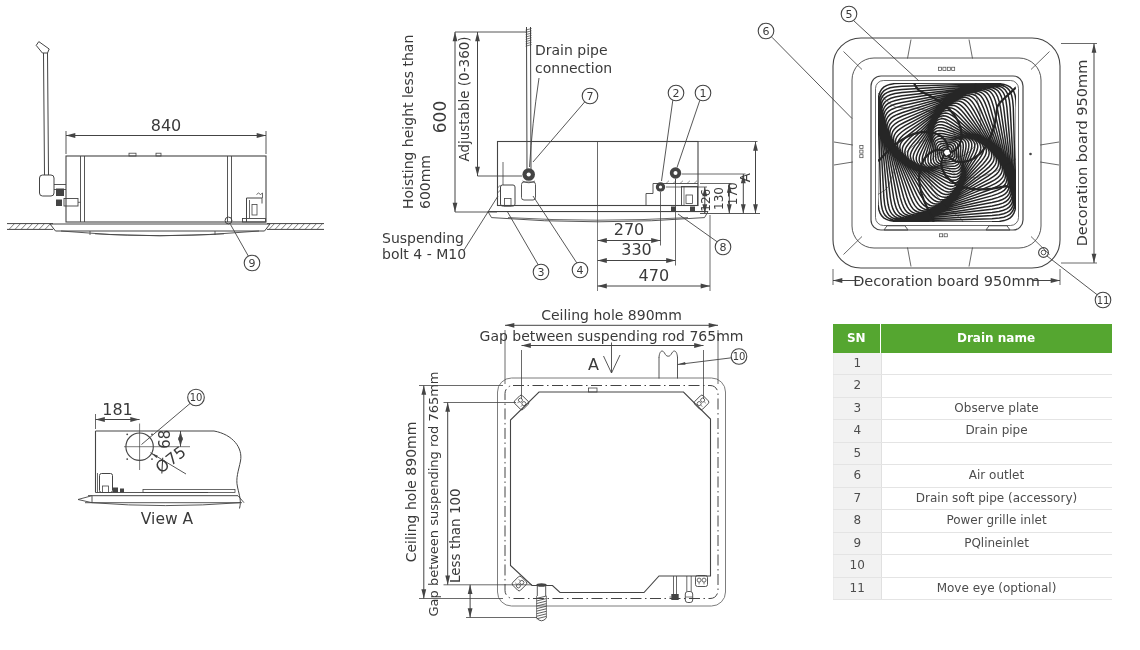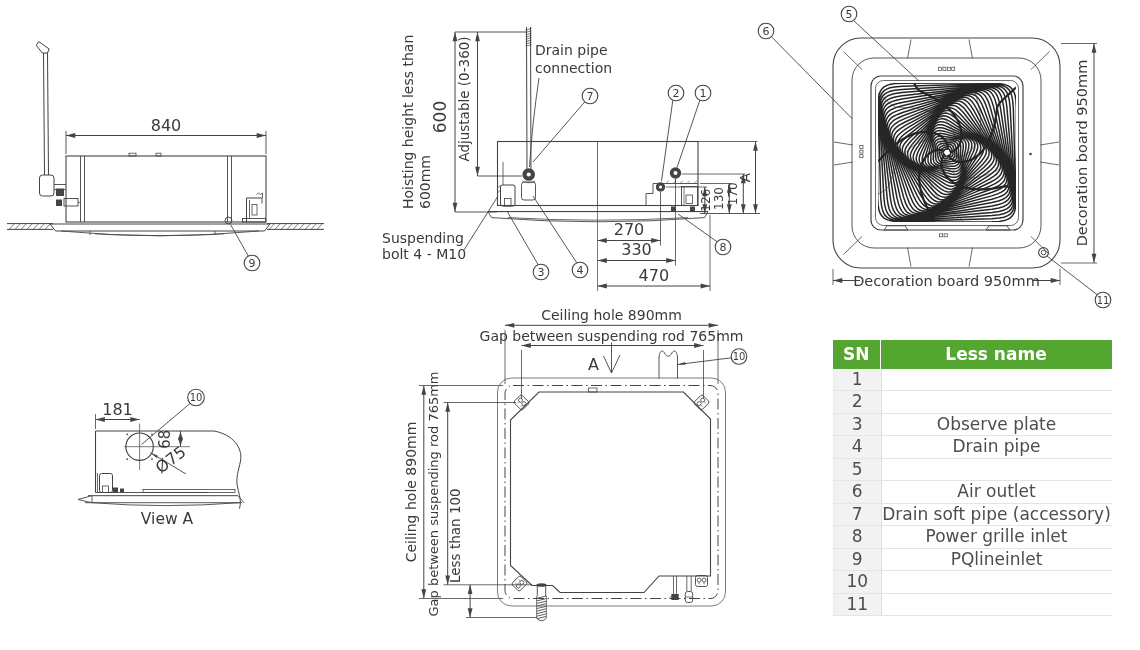--- a/index.html
+++ b/index.html
@@ -4,22 +4,22 @@
 <style>
   html,body { margin:0; padding:0; background:#ffffff; }
   body { width:1140px; height:650px; position:relative; overflow:hidden;
          font-family:"DejaVu Sans","Liberation Sans",sans-serif; }
   #drawing { position:absolute; left:0; top:0; }
   #drawing line, #drawing path, #drawing rect, #drawing circle, #drawing ellipse {
     stroke:#444444; stroke-width:1; fill:none; }
   text { fill:#3a3a3a; }
   text.dim { font-family:"DejaVu Sans","Liberation Sans",sans-serif; }
   text.lbl { font-family:"DejaVu Sans","Liberation Sans",sans-serif; }
-  #parts-table { position:absolute; left:833px; top:340px; width:278.5px;
-                 font-size:17px; color:#4d4d4d; }
+  #parts-table { position:absolute; left:833px; top:324px; width:278.5px;
+                 font-size:12px; color:#4d4d4d; }
   #parts-table .thead { display:flex; height:28.5px; line-height:28.5px;
                  background:#55a630; color:#ffffff; font-weight:bold; text-align:center; }
   #parts-table .th.sn { width:46.5px; border-right:1.5px solid #ffffff; }
   #parts-table .th.pn { flex:1; }
   #parts-table .tr { display:flex; height:21.5px; line-height:21.5px; text-align:center;
                  border-bottom:1px solid #e4e4e4; }
   #parts-table .td.sn { width:46.5px; background:#f2f2f2; border-right:1px solid #e0e0e0;
                  border-left:1px solid #ececec; }
   #parts-table .td.pn { flex:1; background:#ffffff; }
 </style>
@@ -367,21 +367,21 @@
 <g>
 <circle cx="739" cy="356.5" r="7.8" style="stroke-width:1.1;fill:white"></circle>
 <text x="739" y="360.1" class="lbl" font-size="10" text-anchor="middle">10</text>
 </g>
 </g>
 </svg>
 
 <div id="parts-table">
   <div class="thead">
     <div class="th sn">SN</div>
-    <div class="th pn">Less name</div>
+    <div class="th pn">Drain name</div>
   </div>
     <div class="tr">
       <div class="td sn">1</div>
     </div>
     <div class="tr">
       <div class="td sn">2</div>
     </div>
     <div class="tr">
       <div class="td sn">3</div>
       <div class="td pn">Observe plate</div>
@@ -407,14 +407,15 @@
     </div>
     <div class="tr">
       <div class="td sn">9</div>
       <div class="td pn">PQlineinlet</div>
     </div>
     <div class="tr">
       <div class="td sn">10</div>
     </div>
     <div class="tr">
       <div class="td sn">11</div>
+      <div class="td pn">Move eye (optional)</div>
     </div>
 </div>
 
 </body></html>

